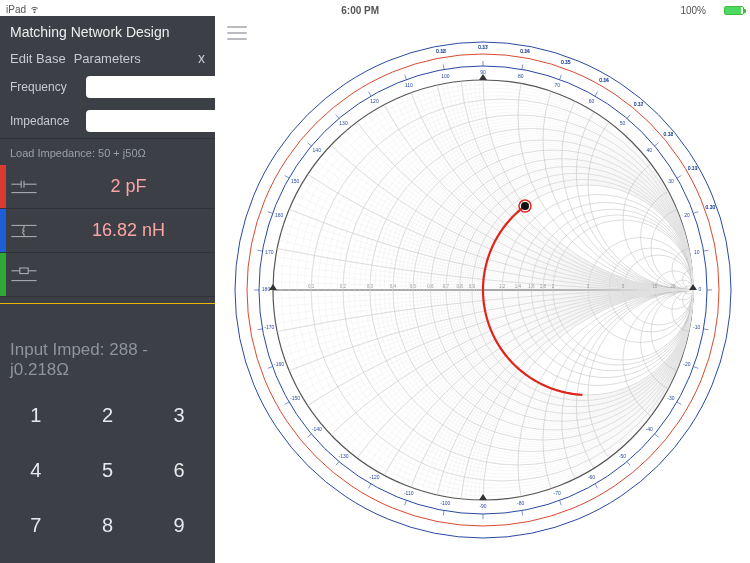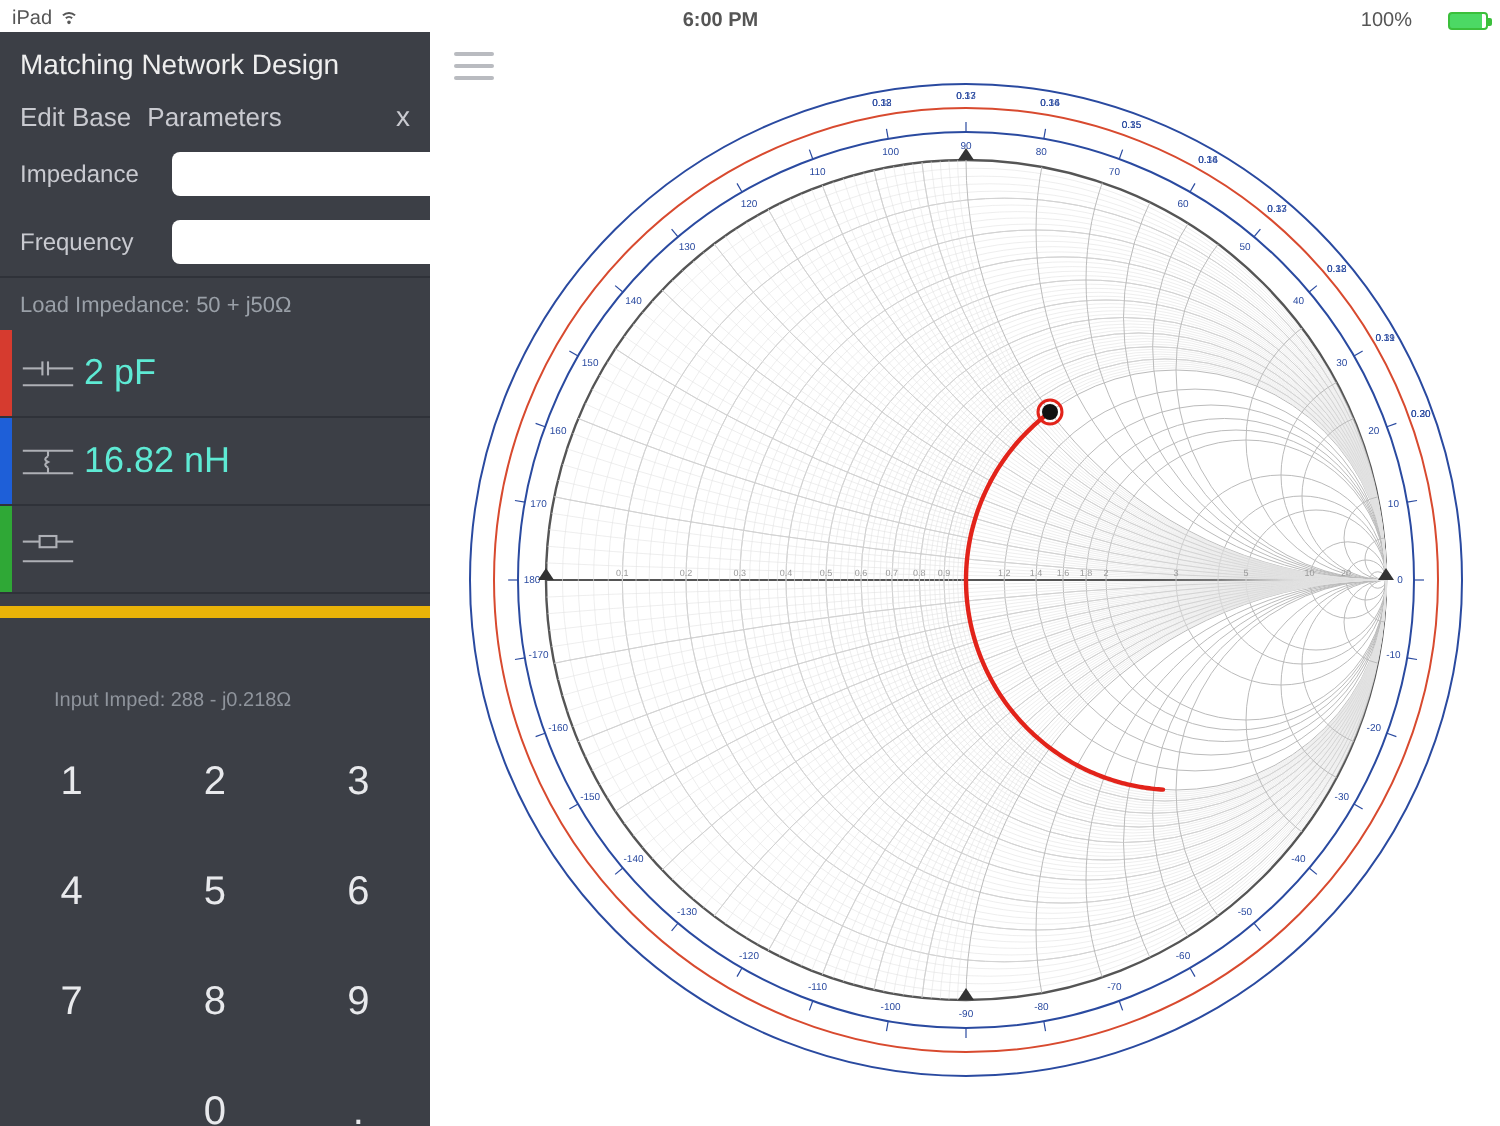--- a/index.html
+++ b/index.html
@@ -28,23 +28,23 @@
 
     .sb-section { font-size: 11px; color: #9aa0a8; padding: 8px 10px 6px; border-top: 1px solid #2f3239; }
 
     .elem-row { display: flex; align-items: center; height: 44px; border-bottom: 1px solid #2f3239; }
     .elem-accent { width: 6px; height: 100%; }
     .accent-red { background: #d63b2f; }
     .accent-blue { background: #1e5fd8; }
     .accent-green { background: #2fa836; }
     .elem-icon { width: 36px; display: flex; align-items: center; justify-content: center; }
     .elem-icon svg { width: 28px; height: 20px; }
-    .elem-value { flex: 1; text-align: left; font-size: 18px; color: #5eead4; font-weight: 300; }
-
-    .sb-output { font-size: 10px; color: #8f949c; padding: 36px 27px 8px; border-top: 6px solid #eab308; margin-top: 6px; }
+    .elem-value { flex: 1; text-align: center; font-size: 18px; color: #fca5a5; font-weight: 300; }
+
+    .sb-output { font-size: 17px; color: #8f949c; padding: 36px 10px 8px; border-top: 1px solid #eab308; margin-top: 6px; }
 
     .keypad { display: grid; grid-template-columns: repeat(3, 1fr); grid-template-rows: repeat(4, 55px); }
     .key { display: flex; align-items: center; justify-content: center; font-size: 20px; color: #e8e9ec; font-weight: 300; cursor: pointer; }
 
     .main { position: absolute; top: 16px; left: 215px; right: 0; bottom: 0; background: #fff; }
     .hamburger { position: absolute; top: 6px; left: 12px; cursor: pointer; }
     .hamburger div { width: 20px; height: 2px; background: #b9bbc0; margin: 4px 0; border-radius: 1px; }
 
     .chart { position: absolute; top: 0; left: 0; right: 0; bottom: 0; display: flex; align-items: center; justify-content: center; }
     .chart svg { width: 520px; height: 520px; }
@@ -75,28 +75,28 @@
   <div class="sidebar">
     <div class="sb-title">Matching Network Design</div>
     <div class="sb-row">
       <span class="link">Edit Base</span>
       <span class="link">Parameters</span>
       <span class="spacer"></span>
       <span class="sb-close">x</span>
     </div>
 
     <div class="param-row">
+      <span class="label">Frequency</span>
+      <input class="param-input" value="500" style="">
+      <span class="unit">MHz</span>
+    </div>
+    <div class="param-row">
       <span class="label">Impedance</span>
       <input class="param-input" value="50" style="">
       <span class="unit">Ω</span>
-    </div>
-    <div class="param-row">
-      <span class="label">Frequency</span>
-      <input class="param-input" value="500" style="">
-      <span class="unit">MHz</span>
     </div>
 
     <div class="sb-section">Load Impedance: 50 + j50Ω</div>
 
     <div class="elem-row">
       <div class="elem-accent accent-red"></div>
       <div class="elem-icon">
         <svg viewBox="0 0 40 24">
             <g stroke="#aeb0b6" stroke-width="1.5" fill="none">
               <line x1="2" y1="8" x2="16" y2="8"></line>

